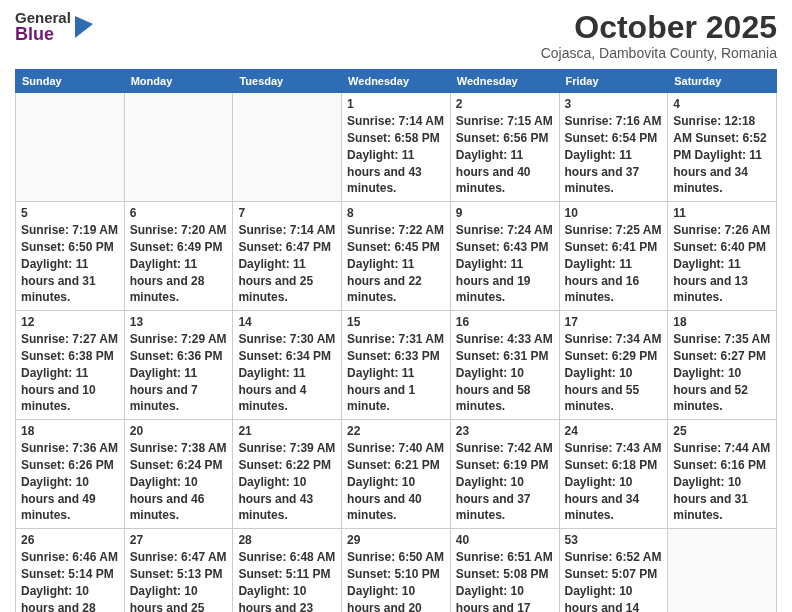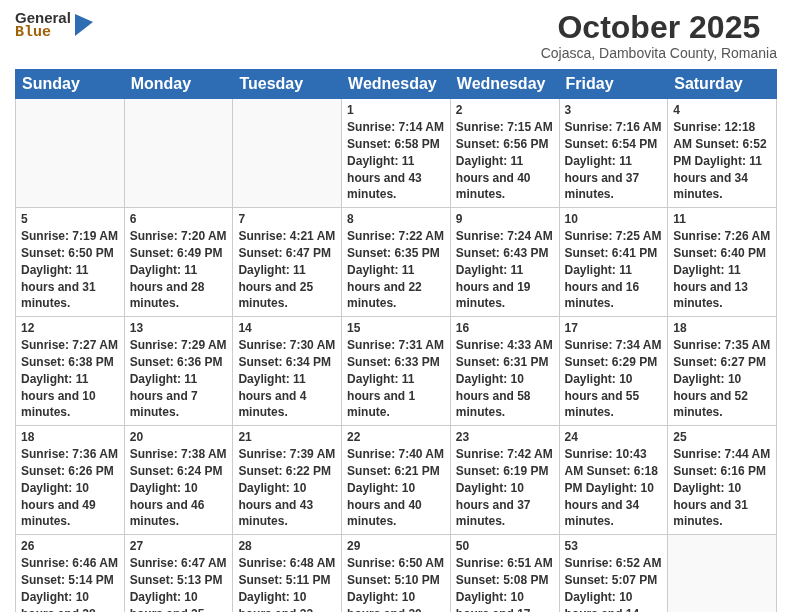--- a/index.html
+++ b/index.html
@@ -32,32 +32,31 @@
       display: flex;
       flex-direction: column;
       line-height: 1;
     }
     .logo-general {
       font-size: 15px;
       font-weight: bold;
       color: #333;
     }
     .logo-blue {
-      font-size: 15px;
-      font-weight: bold;
-      color: #a16207;
-      font-family: Liberation Mono, monospace;
+      font-size: 18px;
+      font-weight: bold;
+      color: #701a75;
     }
     .logo-icon {
       width: 18px;
       height: 22px;
       margin-left: 2px;
     }
     .title-block {
-      text-align: center;
+      text-align: right;
     }
     .month-title {
       font-size: 32px;
       font-weight: bold;
       color: #333;
       line-height: 1.1;
     }
     .subtitle {
       font-size: 14px;
       color: #555;
@@ -67,21 +66,21 @@
       border: 1px solid #ccc;
       border-collapse: collapse;
       width: 100%;
       table-layout: fixed;
     }
     .calendar th {
       background-color: #2e6db4;
       color: #fff;
       text-align: left;
       padding: 5px 6px;
-      font-size: 16px;
+      font-size: 11px;
       font-weight: bold;
       border: 1px solid #2e6db4;
     }
     .calendar td {
       border: 1px solid #ccc;
       vertical-align: top;
       padding: 4px 5px;
       font-size: 10px;
       color: #333;
       height: 88px;
@@ -176,28 +175,28 @@
 Daylight: 11 hours and 31 minutes.</div>
           </td>
           <td>
             <span class="day-num">6</span>
             <div class="day-info">Sunrise: 7:20 AM
 Sunset: 6:49 PM
 Daylight: 11 hours and 28 minutes.</div>
           </td>
           <td>
             <span class="day-num">7</span>
-            <div class="day-info">Sunrise: 4:21 AM
+            <div class="day-info">Sunrise: 7:14 AM
 Sunset: 6:47 PM
 Daylight: 11 hours and 25 minutes.</div>
           </td>
           <td>
             <span class="day-num">8</span>
             <div class="day-info">Sunrise: 7:22 AM
-Sunset: 6:35 PM
+Sunset: 6:45 PM
 Daylight: 11 hours and 22 minutes.</div>
           </td>
           <td>
             <span class="day-num">9</span>
             <div class="day-info">Sunrise: 7:24 AM
 Sunset: 6:43 PM
 Daylight: 11 hours and 19 minutes.</div>
           </td>
           <td>
             <span class="day-num">10</span>
@@ -282,21 +281,21 @@
 Daylight: 10 hours and 40 minutes.</div>
           </td>
           <td>
             <span class="day-num">23</span>
             <div class="day-info">Sunrise: 7:42 AM
 Sunset: 6:19 PM
 Daylight: 10 hours and 37 minutes.</div>
           </td>
           <td>
             <span class="day-num">24</span>
-            <div class="day-info">Sunrise: 10:43 AM
+            <div class="day-info">Sunrise: 7:43 AM
 Sunset: 6:18 PM
 Daylight: 10 hours and 34 minutes.</div>
           </td>
           <td>
             <span class="day-num">25</span>
             <div class="day-info">Sunrise: 7:44 AM
 Sunset: 6:16 PM
 Daylight: 10 hours and 31 minutes.</div>
           </td>
         </tr>
@@ -319,21 +318,21 @@
 Sunset: 5:11 PM
 Daylight: 10 hours and 23 minutes.</div>
           </td>
           <td>
             <span class="day-num">29</span>
             <div class="day-info">Sunrise: 6:50 AM
 Sunset: 5:10 PM
 Daylight: 10 hours and 20 minutes.</div>
           </td>
           <td>
-            <span class="day-num">50</span>
+            <span class="day-num">40</span>
             <div class="day-info">Sunrise: 6:51 AM
 Sunset: 5:08 PM
 Daylight: 10 hours and 17 minutes.</div>
           </td>
           <td>
             <span class="day-num">53</span>
             <div class="day-info">Sunrise: 6:52 AM
 Sunset: 5:07 PM
 Daylight: 10 hours and 14 minutes.</div>
           </td>

